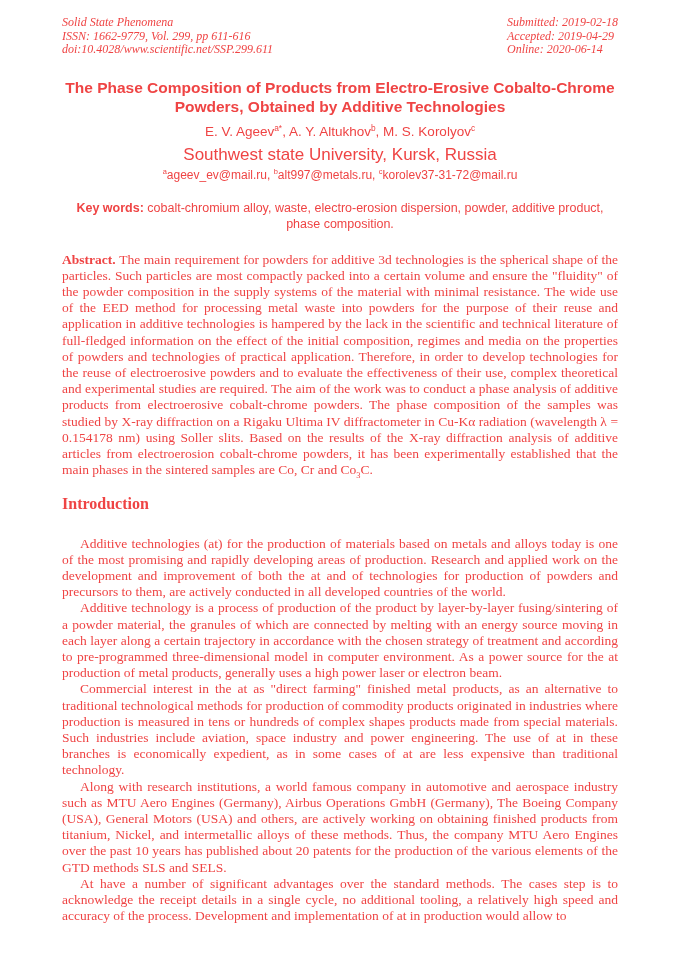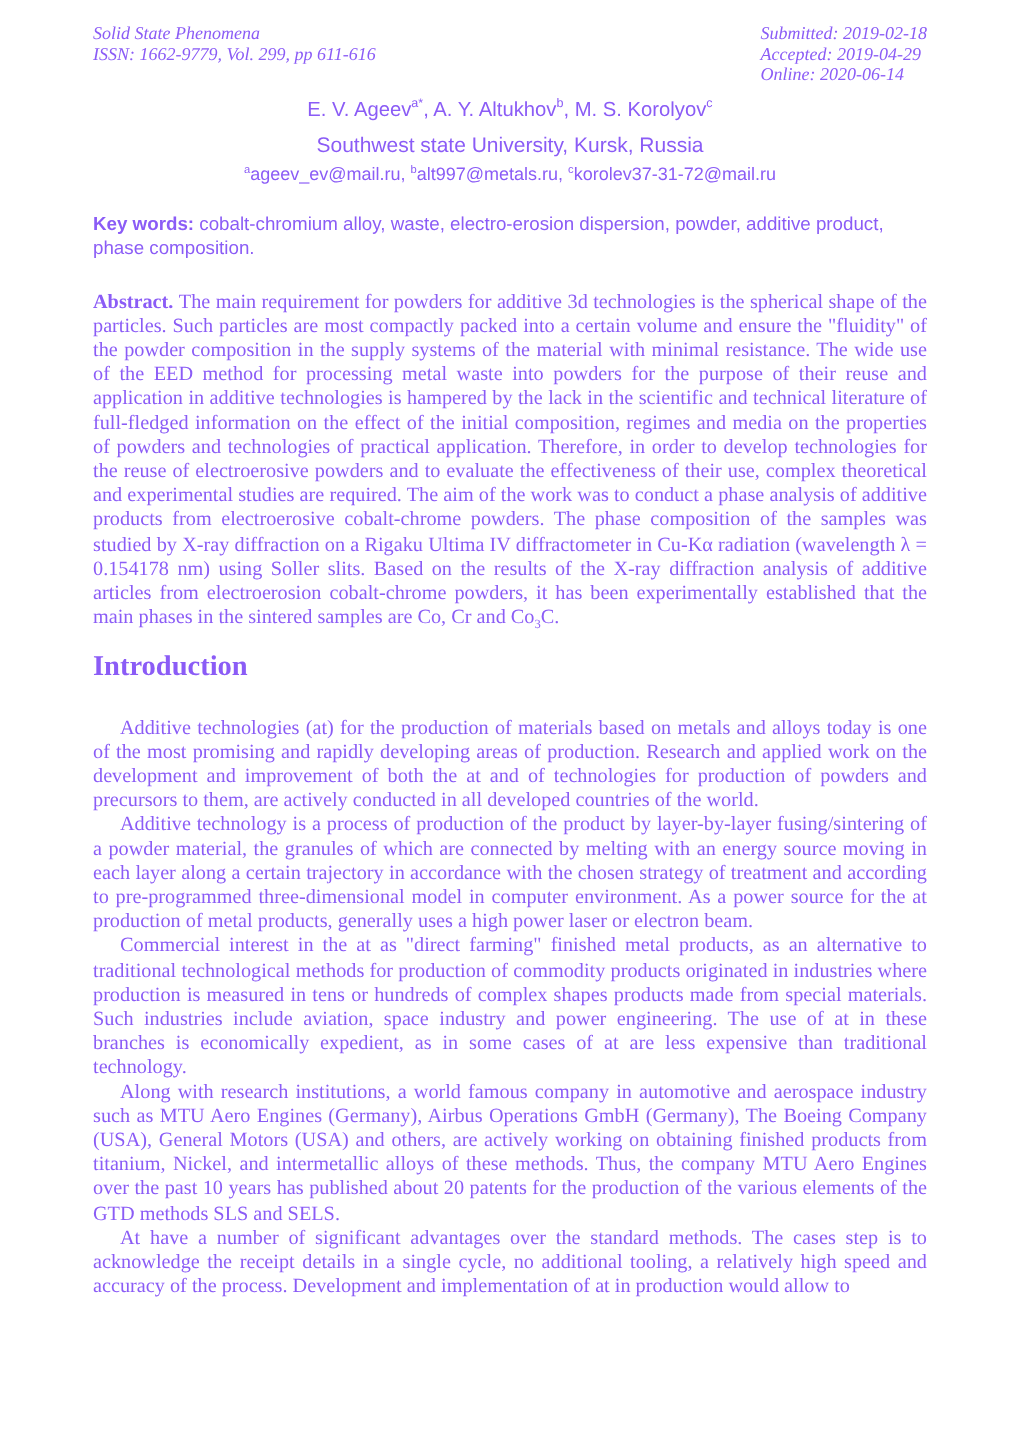--- a/index.html
+++ b/index.html
@@ -5,21 +5,21 @@
   html, body {
     margin: 0;
     padding: 0;
     background: #ffffff;
   }
   .page {
     position: relative;
     width: 678px;
     height: 959px;
     background: #ffffff;
-    color: #8b5cf6;
+    color: #ef4444;
     box-sizing: border-box;
     padding: 16px 60px 0 62px;
     font-family: "Liberation Serif", serif;
     overflow: hidden;
   }
   
   .journal-header {
     display: flex;
     justify-content: space-between;
     align-items: flex-start;
@@ -44,21 +44,21 @@
     margin-top: 8px;
     text-align: center;
     font-family: "Liberation Sans", sans-serif;
     font-size: 13.5px;
     line-height: 16px;
   }
   .affiliation {
     margin-top: 8px;
     text-align: center;
     font-family: "Liberation Sans", sans-serif;
-    font-size: 14px;
+    font-size: 17px;
     line-height: 14px;
   }
   .emails {
     margin-top: 6px;
     text-align: center;
     font-family: "Liberation Sans", sans-serif;
     font-size: 12px;
     line-height: 15px;
   }
 
@@ -67,25 +67,26 @@
     margin: 0;
     font-size: 13.5px;
     line-height: 16.2px;
     text-align: justify;
   }
   .keywords {
     margin-top: 17px;
     font-family: "Liberation Sans", sans-serif;
     font-size: 12.5px;
     line-height: 16px;
+    text-align: center;
   }
   .abstract { margin-top: 20px; }
   .section-heading {
     margin: 18px 0 0 0;
-    font-size: 19px;
+    font-size: 16px;
     line-height: 16.2px;
     font-weight: bold;
   }
   .first-para { margin-top: 23px; }
   .indent { text-indent: 18px; }
 
   sup {
     font-size: 0.62em;
     line-height: 0;
     vertical-align: super;
@@ -99,28 +100,30 @@
 </style>
 </head>
 <body>
 
 <div class="page">
 
   <div class="journal-header">
     <div class="jh-left">
       <div>Solid State Phenomena</div>
       <div>ISSN: 1662-9779, Vol. 299, pp 611-616</div>
+      <div>doi:10.4028/www.scientific.net/SSP.299.611</div>
     </div>
     <div class="jh-right">
       <div>Submitted: 2019-02-18</div>
       <div>Accepted: 2019-04-29</div>
       <div>Online: 2020-06-14</div>
     </div>
   </div>
 
+  <h1 class="title">The Phase Composition of Products from Electro-Erosive Cobalto-Chrome Powders, Obtained by Additive Technologies</h1>
 
   <div class="authors"><span>E. V. Ageev</span><sup>a*</sup><span>, A. Y. Altukhov</span><sup>b</sup><span>, M. S. Korolyov</span><sup>c</sup></div>
 
   <div class="affiliation">Southwest state University, Kursk, Russia</div>
 
   <div class="emails"><sup>a</sup><span>ageev_ev@mail.ru, </span><sup>b</sup><span>alt997@metals.ru, </span><sup>c</sup><span>korolev37-31-72@mail.ru</span></div>
 
   <p class="keywords"><b>Key words: </b><span>cobalt-chromium alloy, waste, electro-erosion dispersion, powder, additive product, phase composition.</span></p>
 
   <p class="body-text abstract"><b>Abstract. </b><span>The main requirement for powders for additive 3d technologies is the spherical shape of the particles. Such particles are most compactly packed into a certain volume and ensure the "fluidity" of the powder composition in the supply systems of the material with minimal resistance. The wide use of the EED method for processing metal waste into powders for the purpose of their reuse and application in additive technologies is hampered by the lack in the scientific and technical literature of full-fledged information on the effect of the initial composition, regimes and media on the properties of powders and technologies of practical application. Therefore, in order to develop technologies for the reuse of electroerosive powders and to evaluate the effectiveness of their use, complex theoretical and experimental studies are required. The aim of the work was to conduct a phase analysis of additive products from electroerosive cobalt-chrome powders. The phase composition of the samples was studied by X-ray diffraction on a Rigaku Ultima IV diffractometer in Cu-Kα radiation (wavelength λ = 0.154178 nm) using Soller slits. Based on the results of the X-ray diffraction analysis of additive articles from electroerosion cobalt-chrome powders, it has been experimentally established that the main phases in the sintered samples are Co, Cr and Co</span><sub>3</sub><span>C.</span></p>

